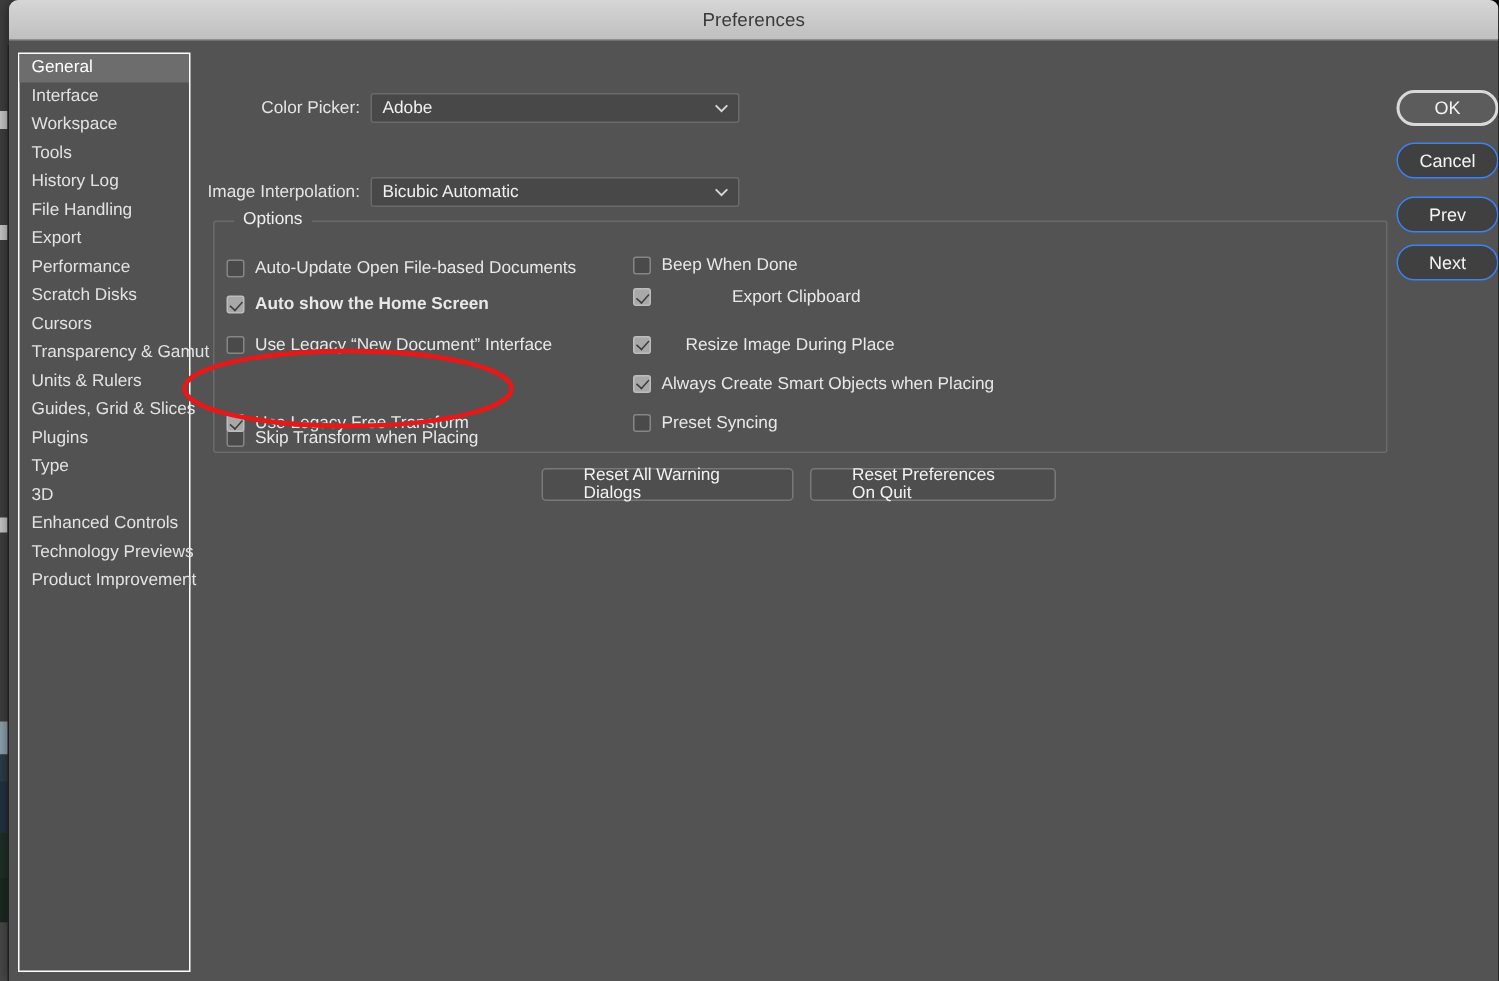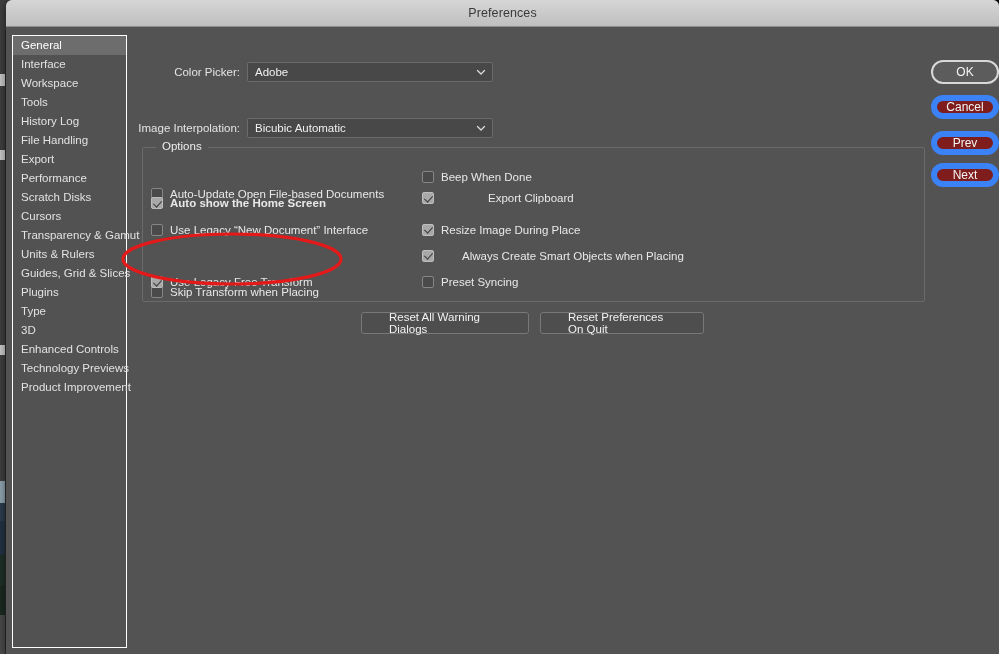--- a/index.html
+++ b/index.html
@@ -205,22 +205,22 @@
   .btn-reset-warn { left: 355px; top: 284px; width: 168px; }
   .btn-reset-quit { left: 534px; top: 284px; width: 164px; }
 
   
   .actbtn {
     position: absolute;
     left: 925px;
     width: 68px;
     height: 24px;
     border-radius: 12px;
-    background: #7f1d1d;
-    border: 6px solid #3b82f6;
+    background: #404040;
+    border: 1px solid #3b82f6;
     color: #f4f4f4;
     font-size: 12px;
     display: flex;
     align-items: center;
     justify-content: center;
   }
   .actbtn.default {
     border: 2px solid #d8d8d8;
     background: #5c5c5c;
   }
@@ -308,21 +308,21 @@
                 <path d="M1.5 3.5 L5 7 L8.5 3.5" fill="none" stroke="#d8d8d8" stroke-width="1.3" stroke-linecap="round"></path>
               </svg>
           </span>
         </div>
       </div>
 
       <div class="groupbox"></div>
       <div class="group-legend">Options</div>
 
       <div id="opts-left">
-          <div class="opt col-l" style="top: 160px; align-items: flex-end;">
+          <div class="opt col-l" style="top: 145px; align-items: flex-end;">
             <span class="cbx"></span>
             <span>Auto-Update Open File-based Documents</span>
           </div>
           <div class="opt col-l" style="top: 169.3px; font-weight: bold;">
             <span class="cbx checked"></span>
             <span>Auto show the Home Screen</span>
           </div>
           <div class="opt col-l" style="top: 195.6px;">
             <span class="cbx"></span>
             <span>Use Legacy “New Document” Interface</span>
@@ -338,25 +338,25 @@
         </div>
       <div id="opts-right">
           <div class="opt col-r" style="top: 143px;">
             <span class="cbx"></span>
             <span>Beep When Done</span>
           </div>
           <div class="opt col-r" style="top: 164px; gap: 47px;">
             <span class="cbx checked"></span>
             <span>Export Clipboard</span>
           </div>
-          <div class="opt col-r" style="top: 195.6px;">
+          <div class="opt col-r" style="top: 195.6px; gap: 16px;">
             <span class="cbx checked"></span>
             <span>Resize Image During Place</span>
           </div>
-          <div class="opt col-r" style="top: 221.9px; gap: 21px;">
+          <div class="opt col-r" style="top: 221.9px;">
             <span class="cbx checked"></span>
             <span>Always Create Smart Objects when Placing</span>
           </div>
           <div class="opt col-r" style="top: 248.2px;">
             <span class="cbx"></span>
             <span>Preset Syncing</span>
           </div>
         </div>
 
       <div class="pushbtn btn-reset-warn">Reset All Warning Dialogs</div>

